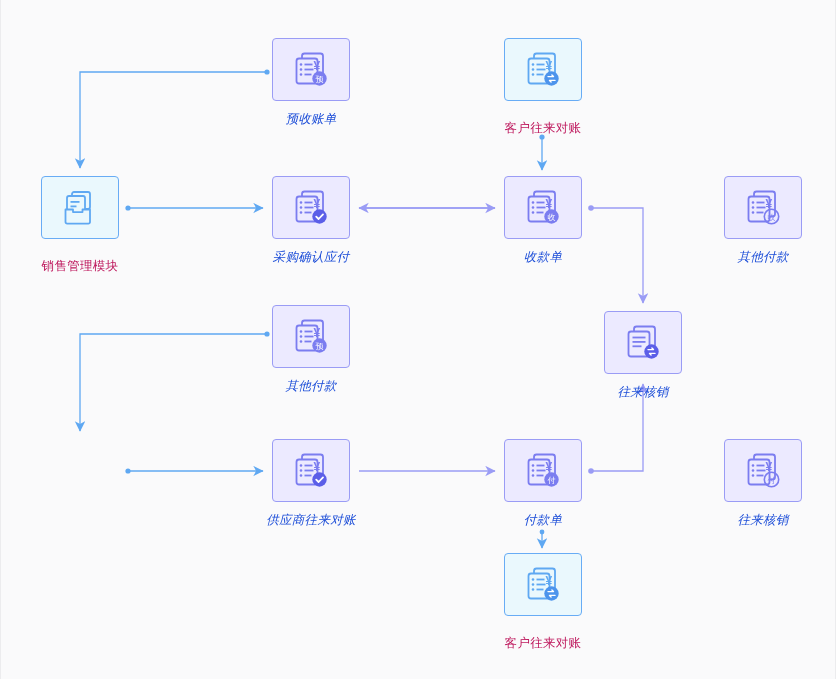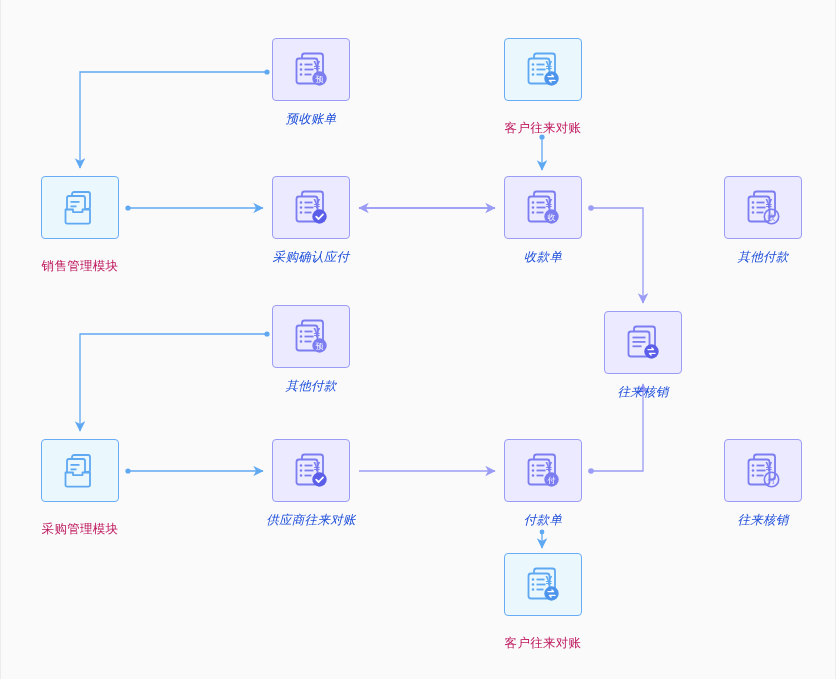--- a/index.html
+++ b/index.html
@@ -263,32 +263,20 @@
         <rect x="14.5" y="19.6" width="9" height="1.8" fill="#7b7df0"></rect>
         <rect x="14.5" y="24.6" width="7" height="1.8" fill="#7b7df0"></rect>
         <text x="23.5" y="21" font-family="'Liberation Sans',sans-serif" font-size="12" font-weight="bold" fill="#7b7df0">¥</text>
         <circle cx="29.5" cy="29.5" r="7.2" fill="#7b7df0"></circle>
         <text x="29.5" y="33" text-anchor="middle" font-family="'Liberation Sans',sans-serif" font-size="8" fill="#ffffff">预</text>
       </svg>
     </div>
     <div class="label">其他付款</div>
   </div>
 
-  <div class="node blue" style="left:39px; top:439px;">
-    <div class="card">
-      <svg width="42" height="42" viewBox="0 0 42 42">
-        <rect x="13" y="5" width="18" height="17" rx="2" fill="none" stroke="#5fa8f2" stroke-width="1.8"></rect>
-        <rect x="8" y="9" width="18" height="17" rx="2" fill="#eaf8fd" stroke="#5fa8f2" stroke-width="1.8"></rect>
-        <rect x="11.5" y="14" width="9" height="1.8" fill="#5fa8f2"></rect>
-        <rect x="11.5" y="18.5" width="6" height="1.8" fill="#5fa8f2"></rect>
-        <path d="M6.5,22.5 h7.5 v2.6 h9.5 v-2.6 h7.5 v12.5 a1.6,1.6 0 0 1 -1.6,1.6 h-21.3 a1.6,1.6 0 0 1 -1.6,-1.6 Z" fill="#eaf8fd" stroke="#5fa8f2" stroke-width="1.8" stroke-linejoin="round"></path>
-      </svg>
-    </div>
-    <div class="label">采购管理模块</div>
-  </div>
 
   <div class="node purple" style="left:270px; top:439px;">
     <div class="card">
       <svg width="42" height="42" viewBox="0 0 42 42">
         <rect x="12" y="4.5" width="21" height="25" rx="2.5" fill="none" stroke="#7b7df0" stroke-width="1.8"></rect>
         <rect x="6.5" y="9.5" width="21" height="25" rx="2.5" fill="#eceaff" stroke="#7b7df0" stroke-width="1.8"></rect>
         <circle cx="11" cy="15.5" r="1.3" fill="#7b7df0"></circle>
         <circle cx="11" cy="20.5" r="1.3" fill="#7b7df0"></circle>
         <circle cx="11" cy="25.5" r="1.3" fill="#7b7df0"></circle>
         <rect x="14.5" y="14.6" width="8" height="1.8" fill="#7b7df0"></rect>

